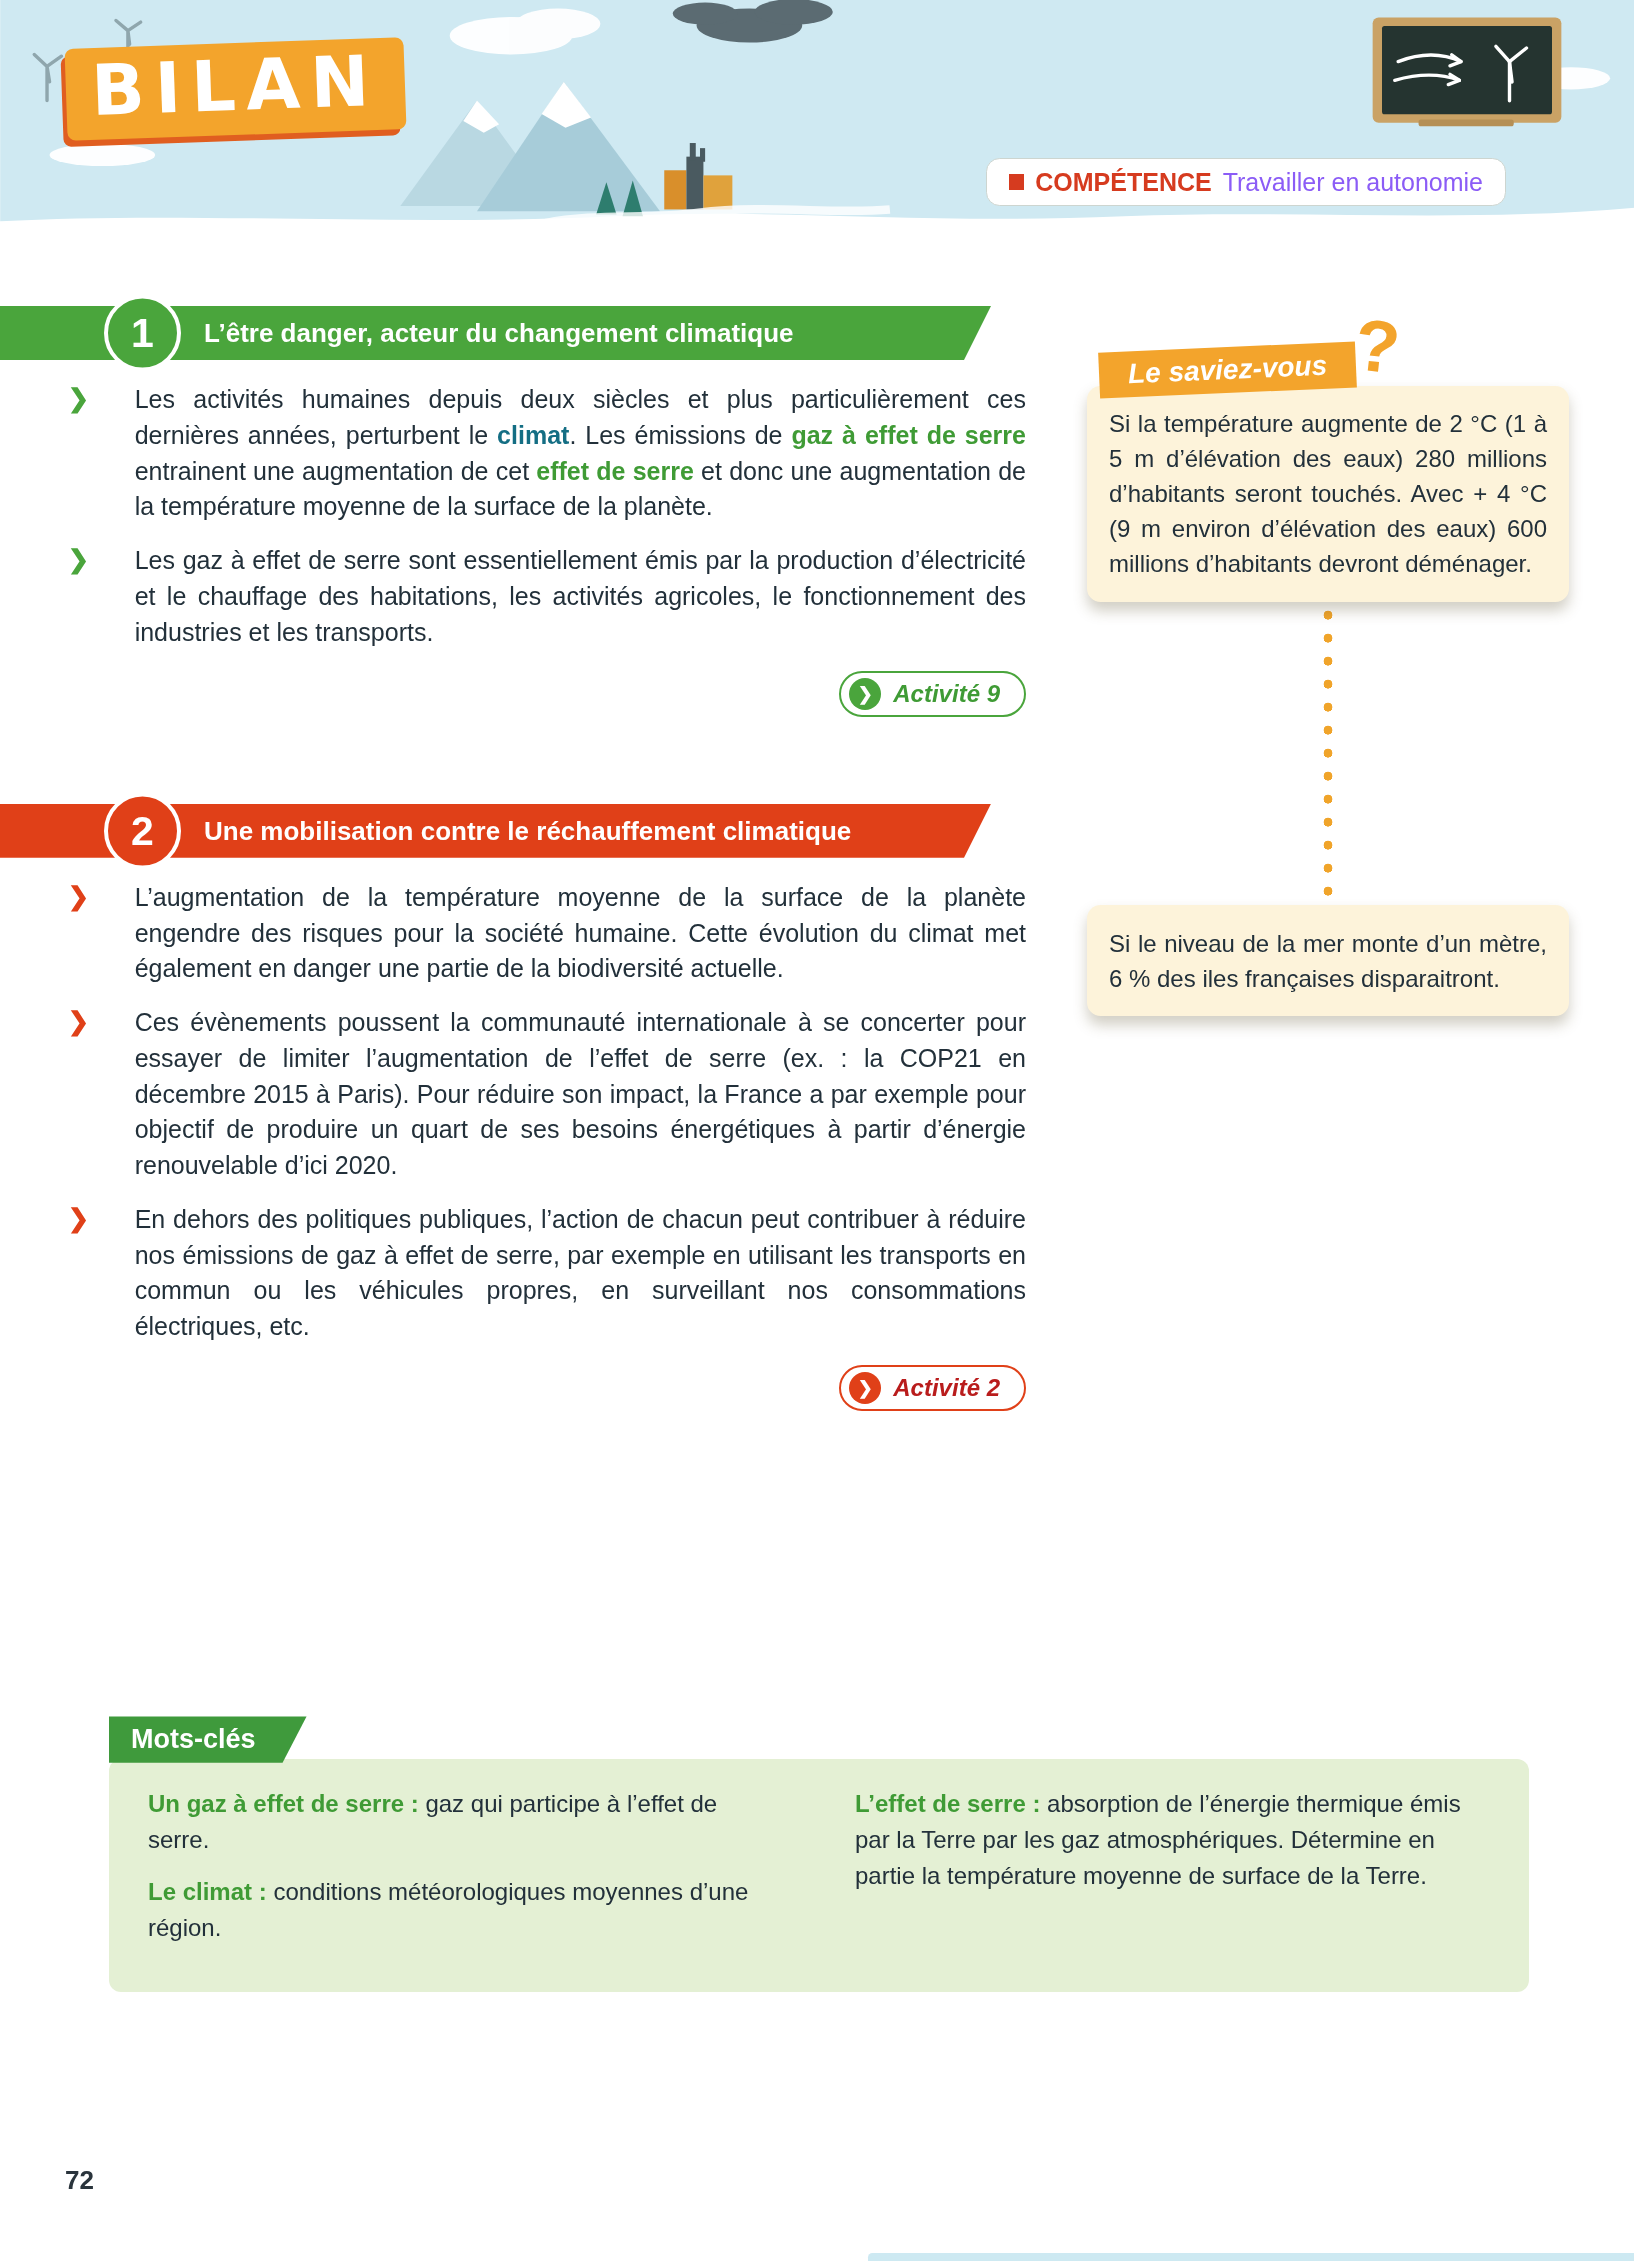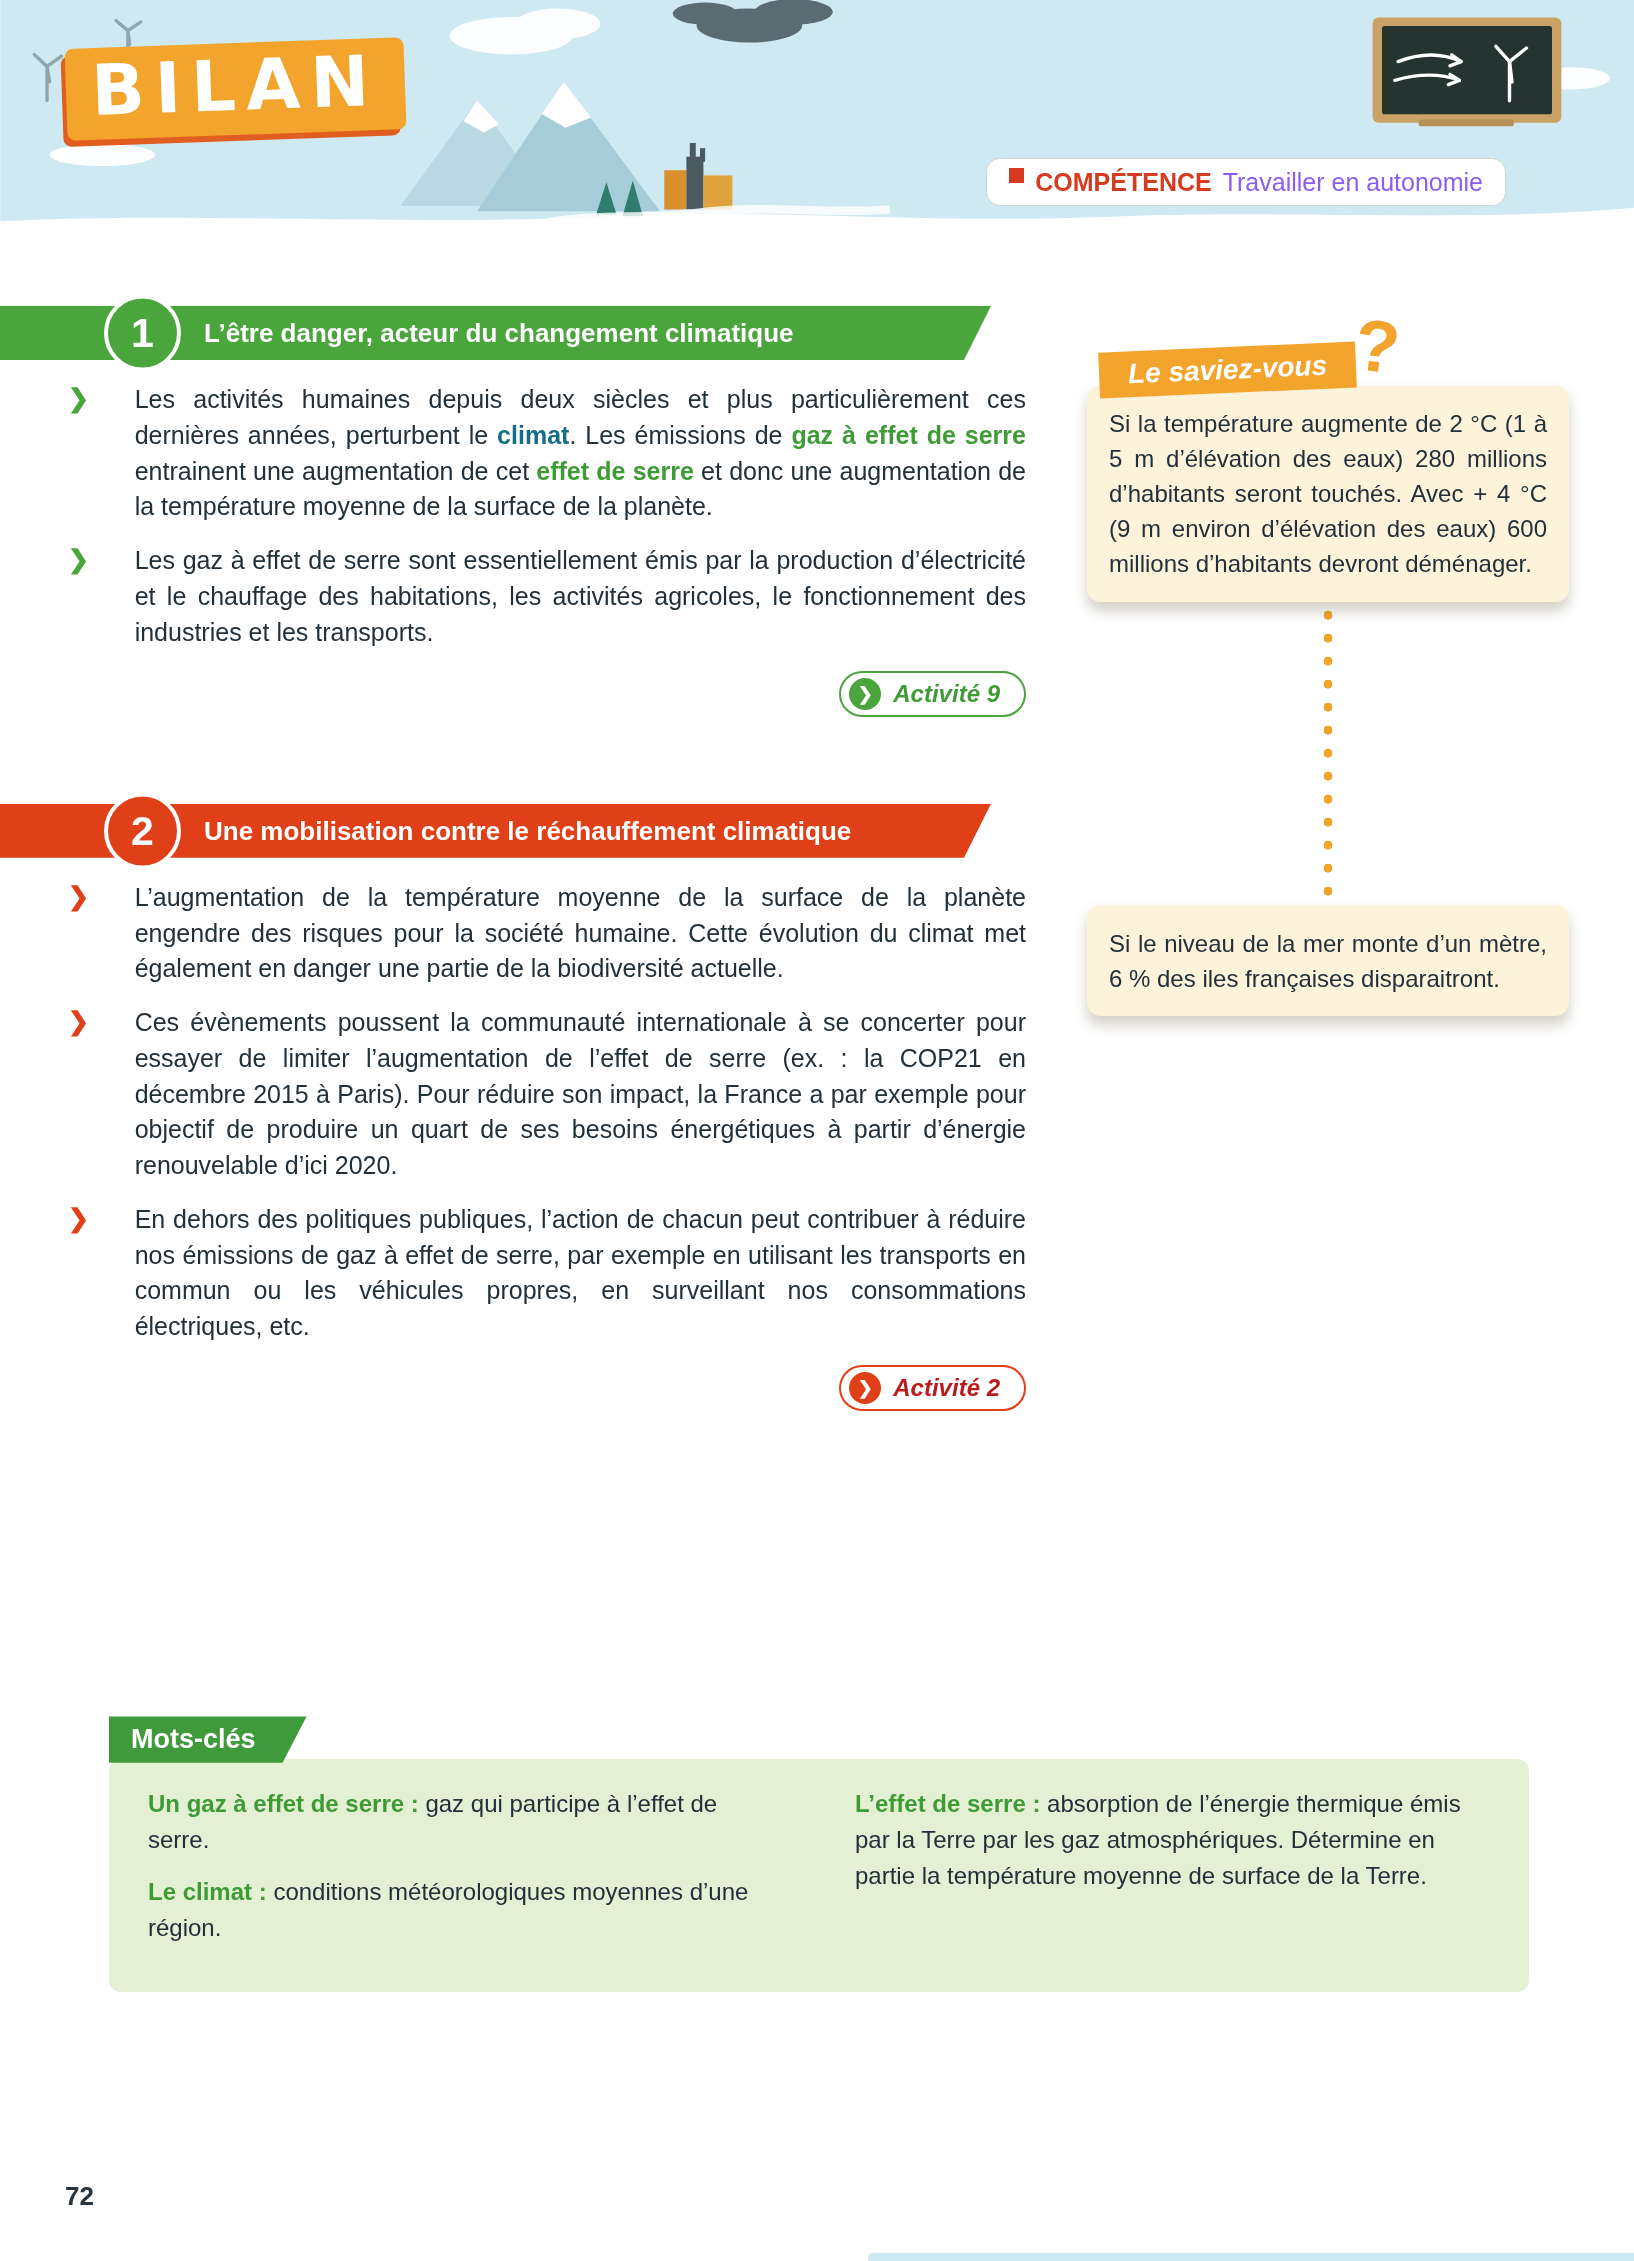--- a/index.html
+++ b/index.html
@@ -20,21 +20,21 @@
     z-index:2;
   }
   .bilan-logo span {
     font-size:70px; font-weight:bold; color:#ffffff; letter-spacing:10.2px;
     font-family:"DejaVu Sans", sans-serif;
   }
   .chalkboard { position:absolute; top:13.6px; right:70px; z-index:2; }
 
   .competence-badge {
     position:absolute; top:158px; right:129px; z-index:3;
-    display:flex; gap:11px;
+    display:flex; align-items:center; gap:11px;
     background:#ffffff; border:1.7px solid #cdd5d0; border-radius:13.6px;
     padding:8.5px 22px;
   }
   .comp-square { width:15.3px; height:15.3px; background:#d63b1f; }
   .comp-label { color:#d63b1f; font-weight:bold; font-size:25px; }
   .comp-text { font-size:25px; color:#8b5cf6; }
 
   
   .title {
     margin:29px 66px 0; font-size:49px; line-height:1.16;
@@ -128,21 +128,21 @@
   }
   .kw-box {
     margin:-3.4px 40px 0 43px;
     background:#e4f0d4; border-radius:12px; padding:27px 39px 31px;
     display:grid; grid-template-columns:1fr 1fr; column-gap:72px;
   }
   .kw-entry { font-size:24px; line-height:1.5; color:#22303a; margin-bottom:15.3px; }
   .kw-term { color:#3f9b35; font-weight:bold; }
 
   
-  .page-number { position:absolute; left:65px; bottom:49px; font-size:26px; font-weight:bold; color:#2a343c; }
+  .page-number { position:absolute; left:65px; bottom:65px; font-size:26px; font-weight:bold; color:#2a343c; }
   .bottom-sliver { position:absolute; bottom:0; left:868px; right:0; height:7.7px; background:#cde9f2; border-top-left-radius:4.3px; }
 </style>
 </head>
 <body>
 
 <div class="page">
 
   <div class="hero">
     <svg class="hero-svg" viewBox="0 0 1920 296" width="1635" height="252">
       <path d="M0,0 H1920 V244 C1720,262 1520,246 1320,254 C1080,264 920,244 720,254 C470,266 210,248 0,260 Z" fill="#cfe9f2"></path>

